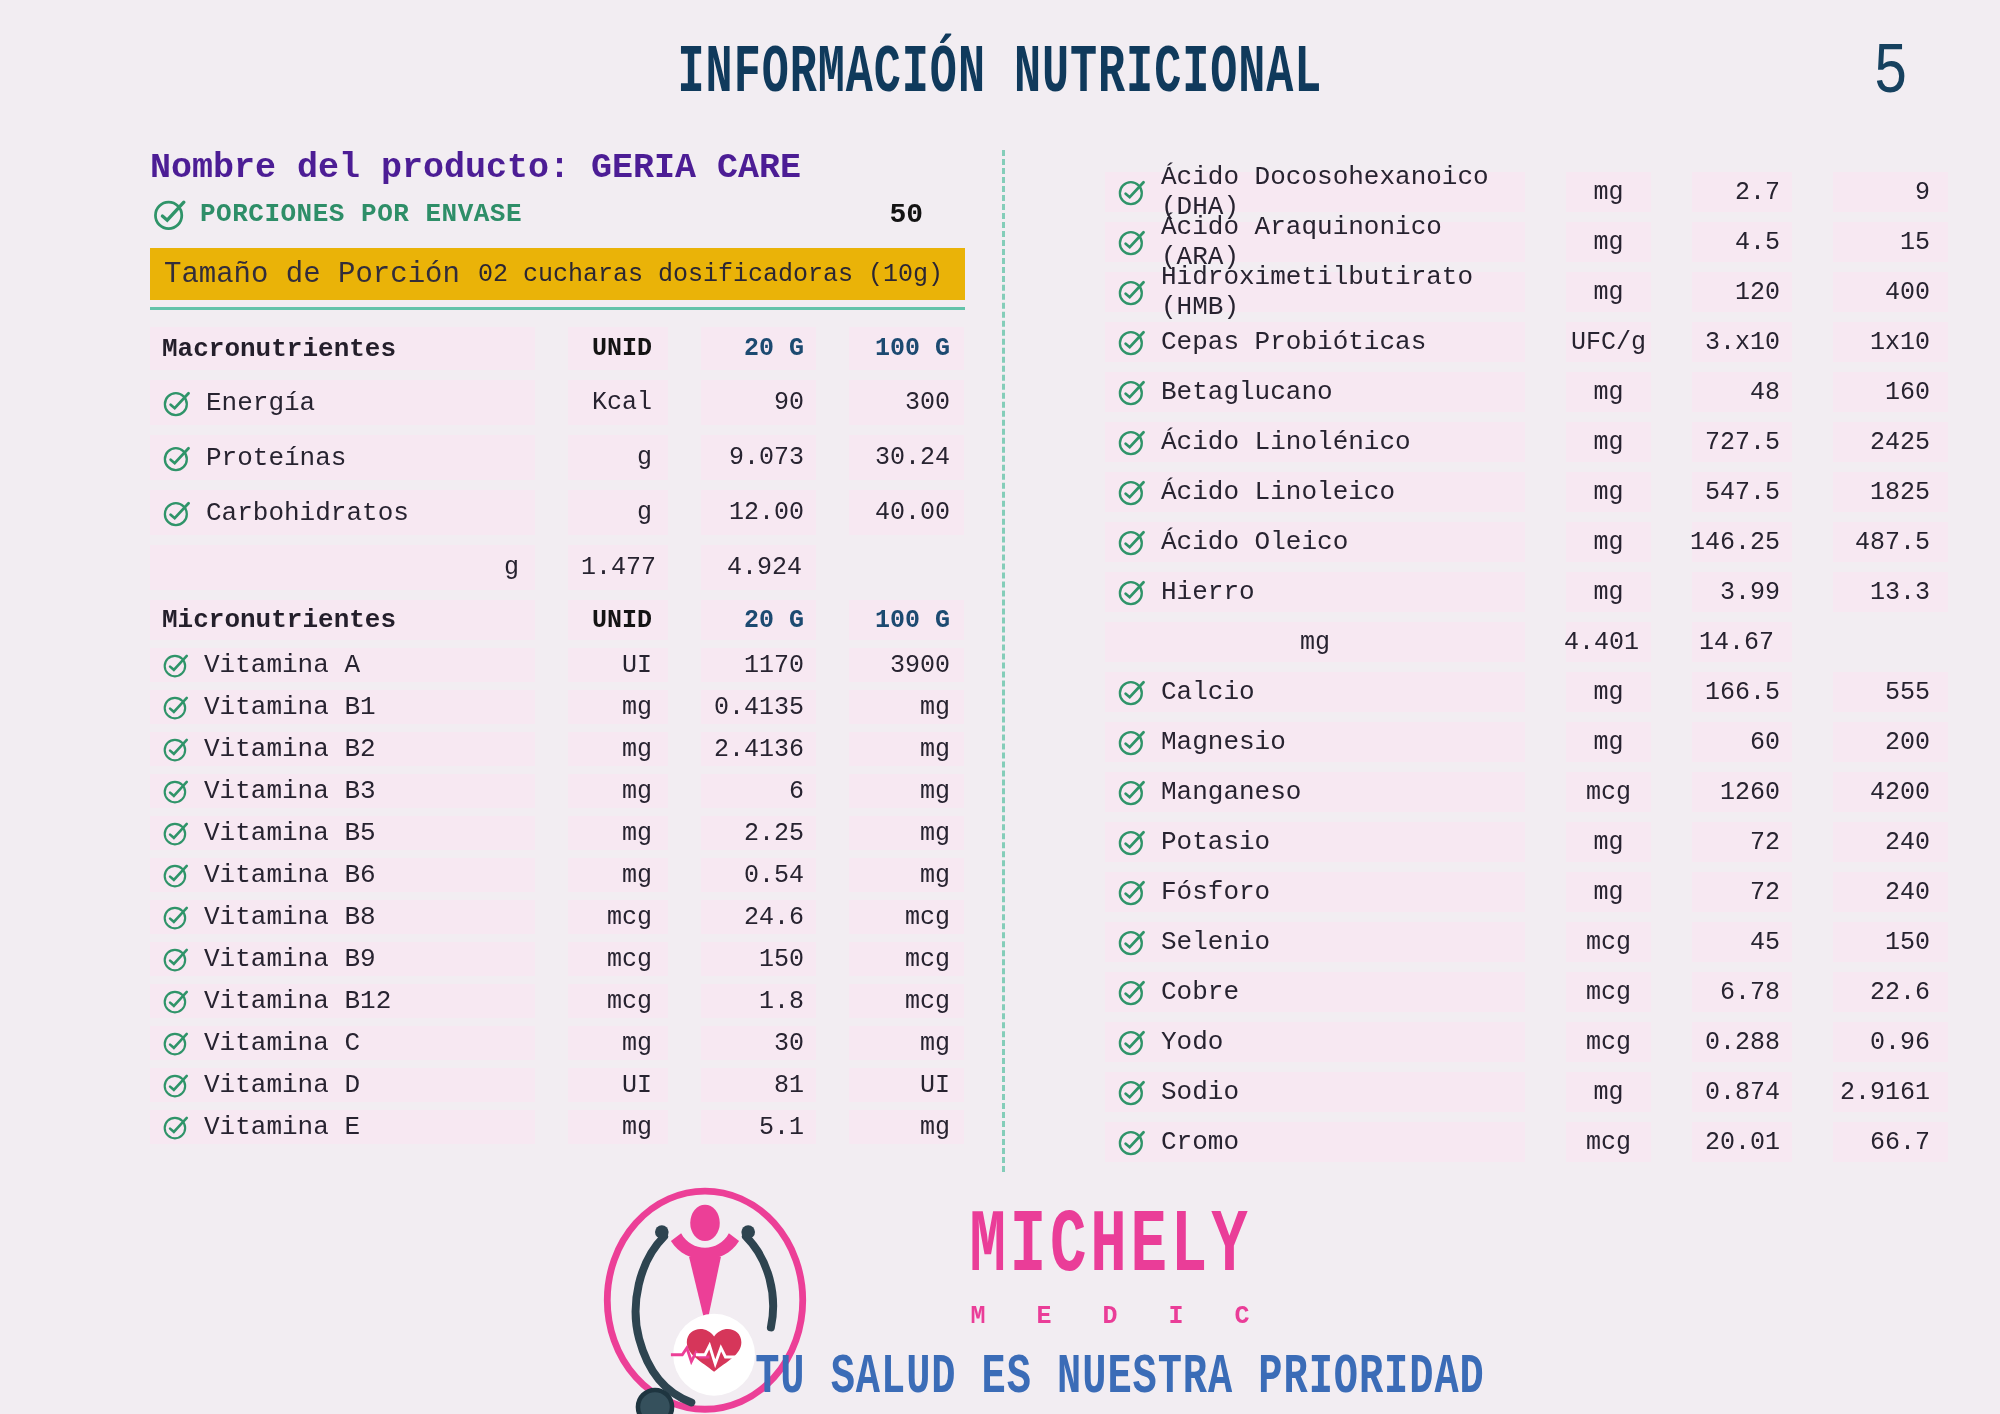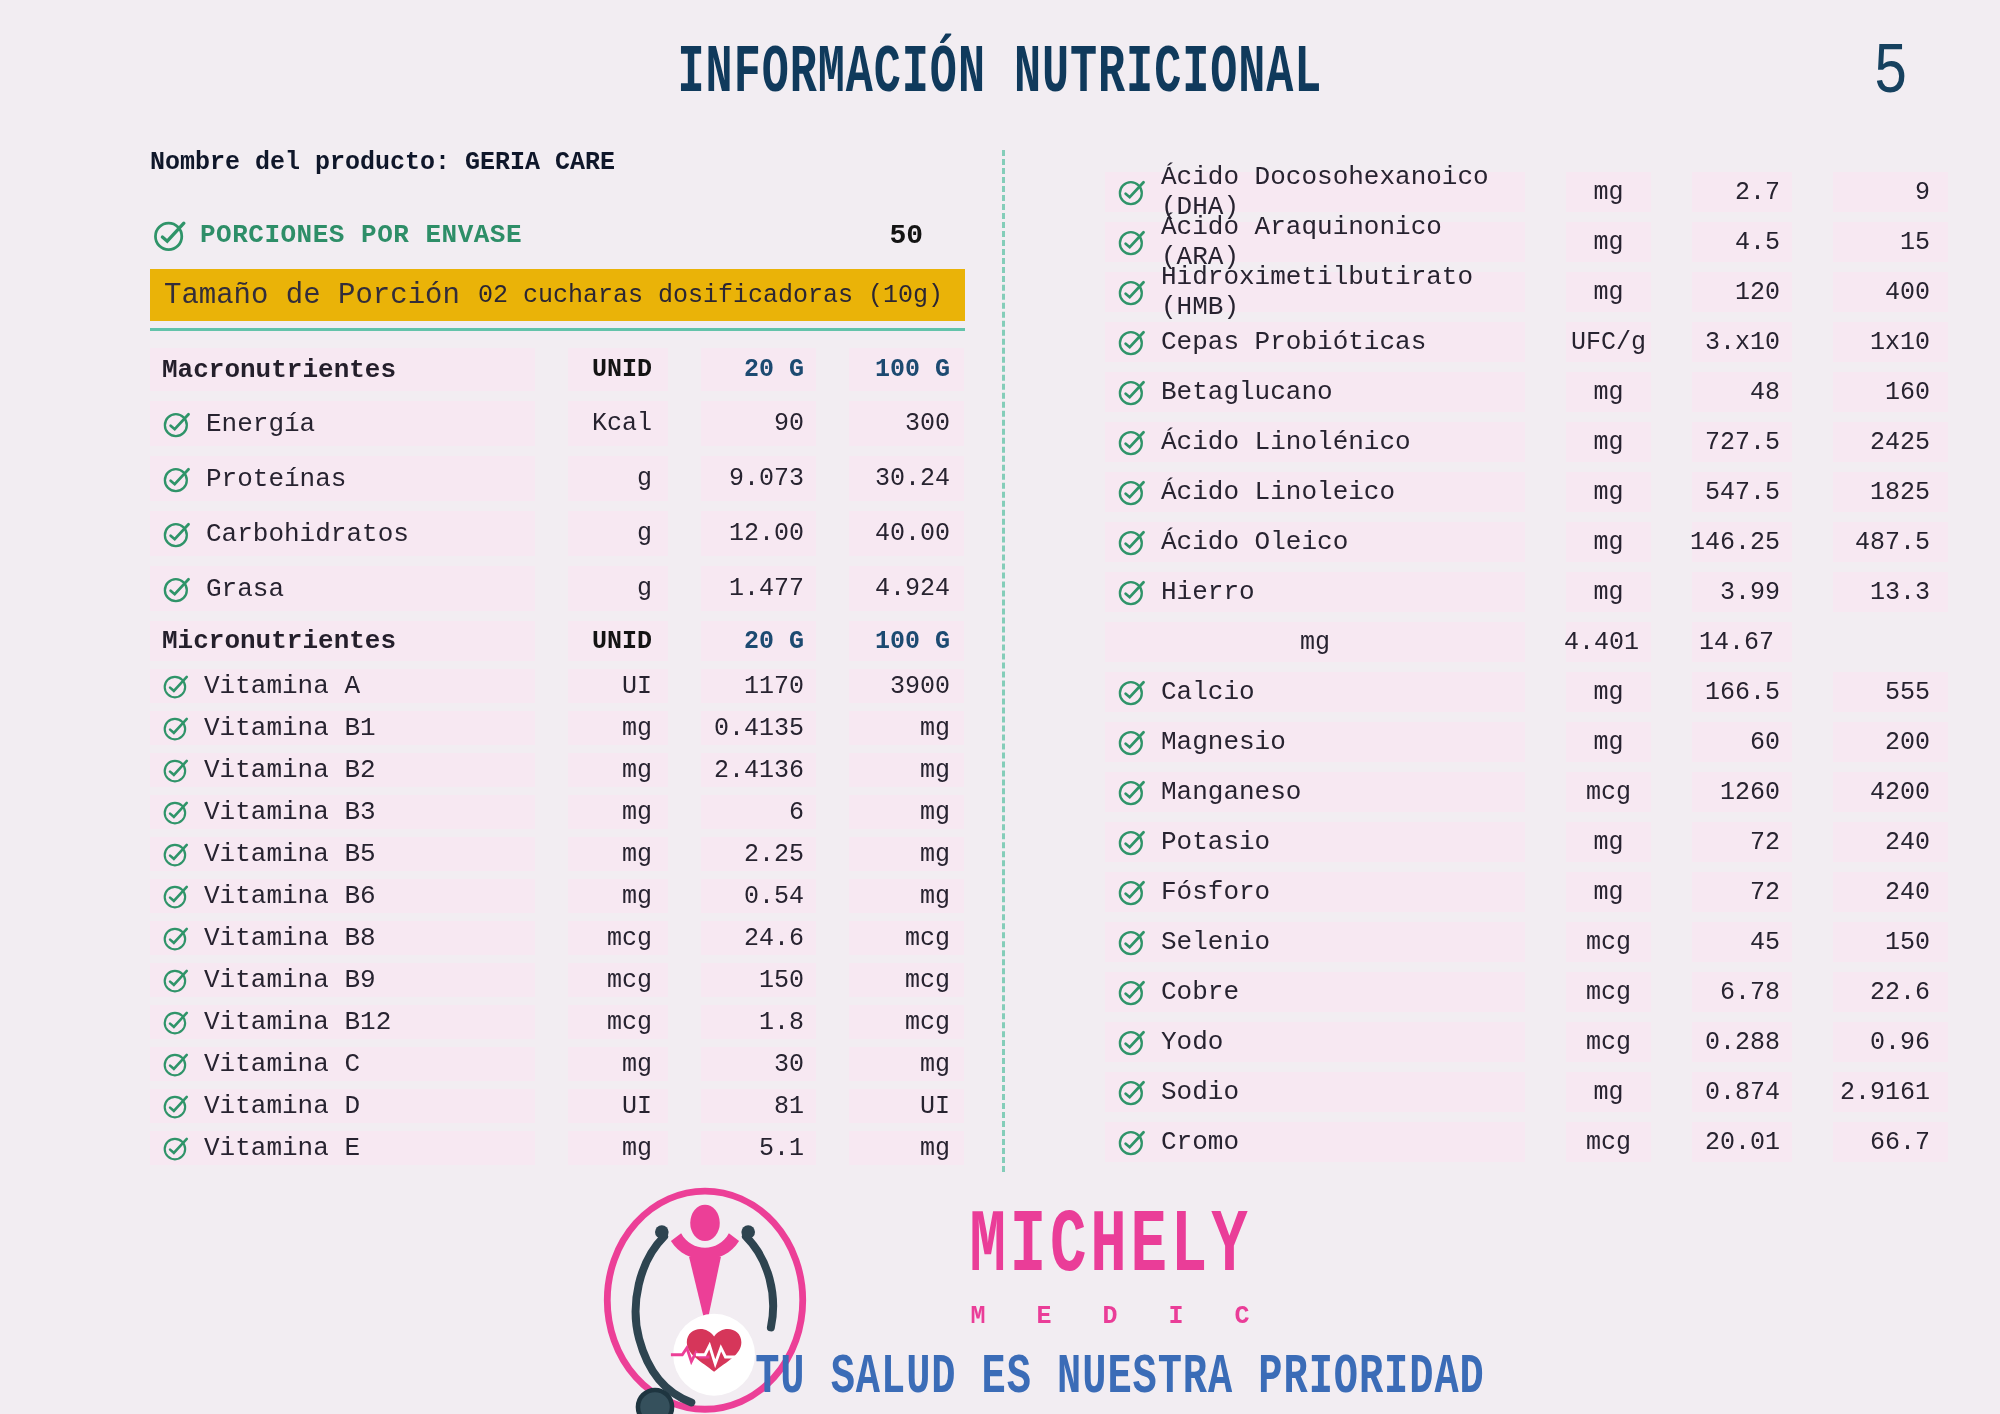--- a/index.html
+++ b/index.html
@@ -15,21 +15,21 @@
     display:inline-block; font-size:46px; font-weight:800; letter-spacing:1px;
     color:#103a5c; transform:scale(0.98,1.5); transform-origin:center top; white-space:nowrap;
   }
   .page-number {
     position:absolute; top:32px; right:92px; font-size:58px; font-weight:300;
     color:#16415f; transform:scaleY(1.25); transform-origin:center top;
   }
 
   
   .left-col { position:absolute; left:150px; top:148px; width:815px; }
-  .product-name { font-size:25px; font-weight:600; color:#0f172a; margin-bottom:40px; }
+  .product-name { font-size:35px; font-weight:600; color:#4c1d95; margin-bottom:8px; }
 
   .servings-row { display:flex; align-items:center; margin-bottom:16px; padding-left:2px; }
   .servings-label { color:#2e8e68; font-weight:800; font-size:26px; letter-spacing:0.5px; margin-left:12px; }
   .servings-value { margin-left:auto; padding-right:42px; font-size:28px; font-weight:800; color:#141414; }
 
   .portion-row {
     height:52px; background:#eab308; display:flex; align-items:center;
     justify-content:space-between; padding:0 22px 0 14px;
   }
   .portion-label { font-size:29px; color:#332d3a; }
@@ -168,29 +168,20 @@
                 </svg>
               </span>
               <span>Carbohidratos</span>
             </div>
             <div class="cell unit">g</div>
             <div class="cell v20">12.00</div>
             <div class="cell v100">40.00</div>
           </div>
 
           <div class="row">
-            <div class="cell name">
-              <span class="check">
-                <svg viewBox="0 0 26 26">
-                  <circle cx="12" cy="14" r="9.5" fill="none" stroke="currentColor" stroke-width="2"></circle>
-                  <path d="M7.5 14.5 L11 17.5 L23 4.5" fill="none" stroke="currentColor" stroke-width="2.4" stroke-linecap="round"></path>
-                </svg>
-              </span>
-              <span>Grasa</span>
-            </div>
             <div class="cell unit">g</div>
             <div class="cell v20">1.477</div>
             <div class="cell v100">4.924</div>
           </div>
         </div>
     </div>
 
     <div class="ltable micros">
       <div class="row header-row">
         <div class="cell name head">Micronutrientes</div>

